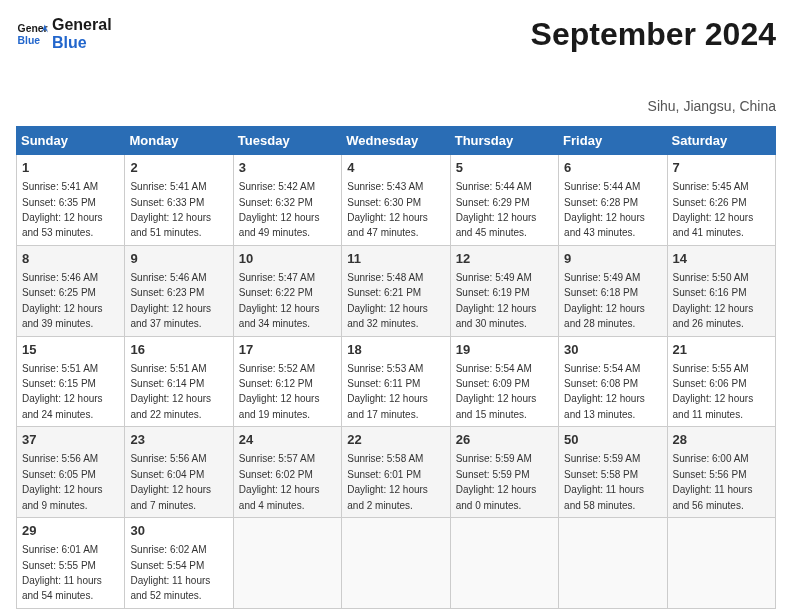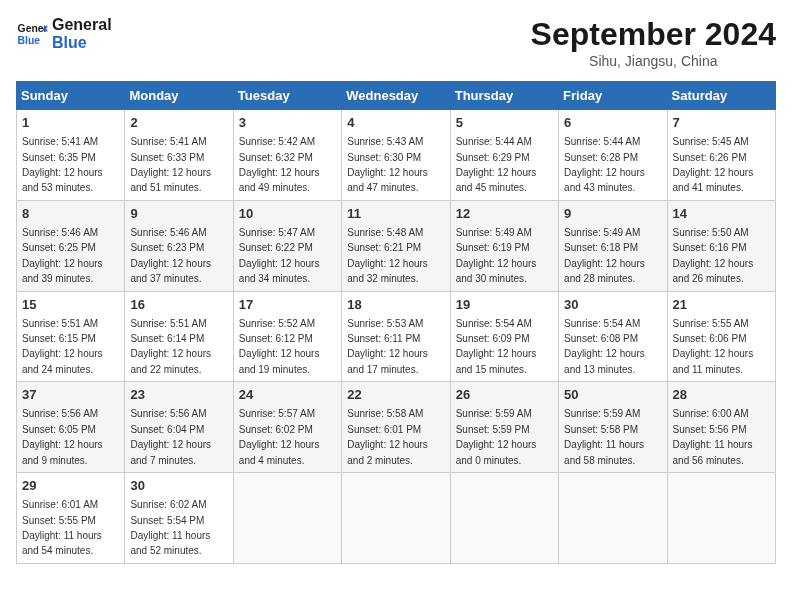--- a/index.html
+++ b/index.html
@@ -18,29 +18,30 @@
     }
     .logo {
       display: flex;
       align-items: center;
       gap: 4px;
     }
     .logo-icon {
       width: 32px;
       height: 32px;
     }
-    .title-block { text-align: center; }
+    .title-block { text-align: right; }
     .month-title {
       font-size: 32px;
       font-weight: bold;
       color: #1a1a1a;
     }
     .location {
       font-size: 14px;
       color: #555;
+      margin-top: 45px;
     }
     table {
       width: 100%;
       border-collapse: collapse;
       font-size: 11px;
       padding-left: 40px;
     }
     thead tr {
       background: #2a6db5;
       color: #fff;

